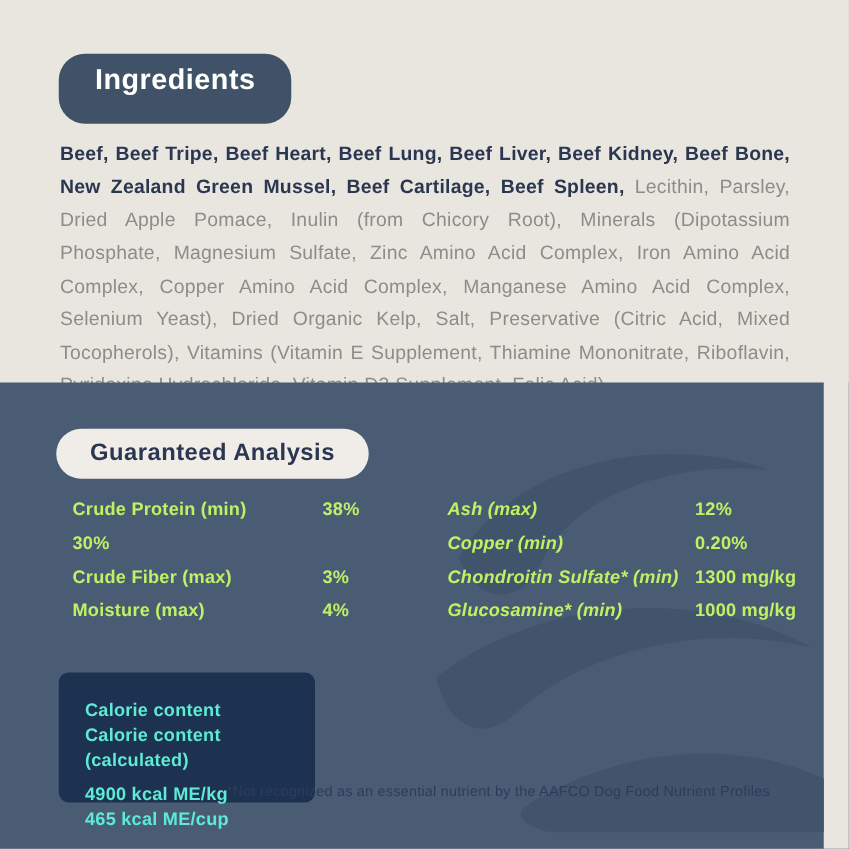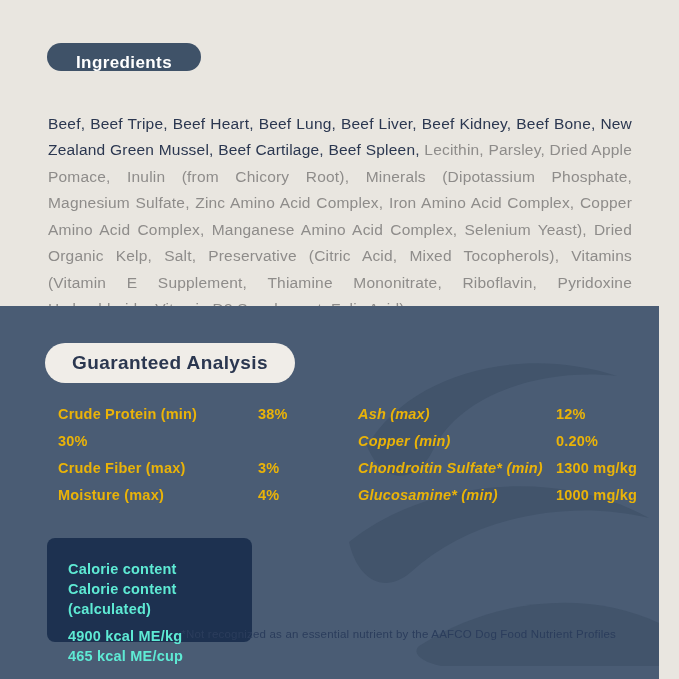--- a/index.html
+++ b/index.html
@@ -16,44 +16,44 @@
   }
   .section-top {
     position: absolute;
     left: 0; top: 0;
     width: 679px; height: 306px;
     background: var(--cream_bg, #e9e6e0);
   }
   .pill-dark {
     position: absolute;
     left: 47px; top: 43px;
-    height: 28px;
+    height: 56px;
     line-height: 40px;
     padding: 0 29px;
     border-radius: 21px;
     background: var(--pill_navy, #3f5268);
     color: #ffffff;
-    font-size: 17px;
+    font-size: 23px;
     font-weight: 700;
     letter-spacing: 0.4px;
   }
   .ingredients-paragraph {
     position: absolute;
     left: 48px; top: 95px;
     width: 584px;
     text-align: justify;
     font-size: 15.5px;
     line-height: 26.5px;
     letter-spacing: 0.2px;
     color: var(--gray_text, #8e8c8a);
     font-weight: 400;
   }
   .ingredients-bold {
     color: var(--bold_text, #2b3750);
-    font-weight: 400;
+    font-weight: 700;
   }
   .section-bottom {
     position: absolute;
     left: 0; top: 306px;
     width: 659px; height: 373px;
     background: var(--slate_bg, #4a5c74);
     overflow: hidden;
   }
   .wave-art {
     position: absolute;
@@ -76,22 +76,21 @@
   }
   .analysis-col {
     position: absolute;
     top: 94px;
   }
   .analysis-col.left  { left: 58px;  width: 292px; }
   .analysis-col.right { left: 358px; width: 300px; }
   .analysis-row {
     display: flex;
     height: 27px;
-    align-items: center;
-    color: #eab308;
+    color: #bef264;
     font-size: 14.5px;
     font-weight: 700;
     letter-spacing: 0.2px;
   }
   .analysis-row .label { flex: 0 0 200px; }
   .analysis-col.right .analysis-row .label { flex: 0 0 198px; font-style: italic; }
   .analysis-row .value { flex: 1; }
   .calorie-box {
     position: absolute;
     left: 47px; top: 232px;

